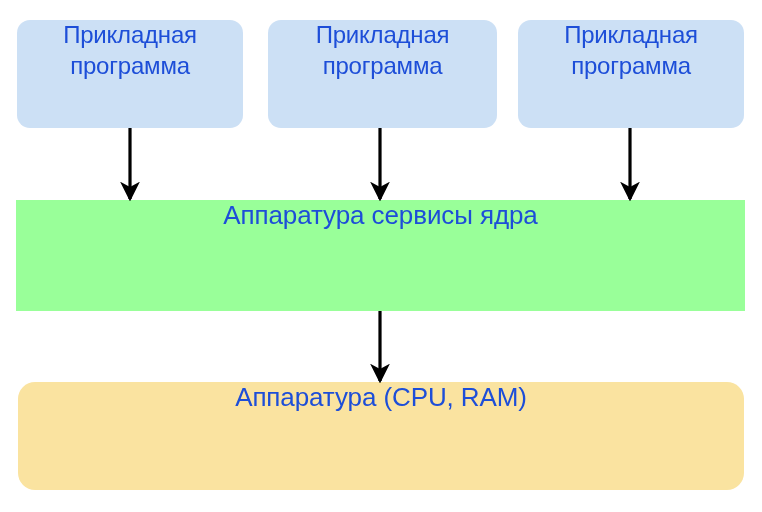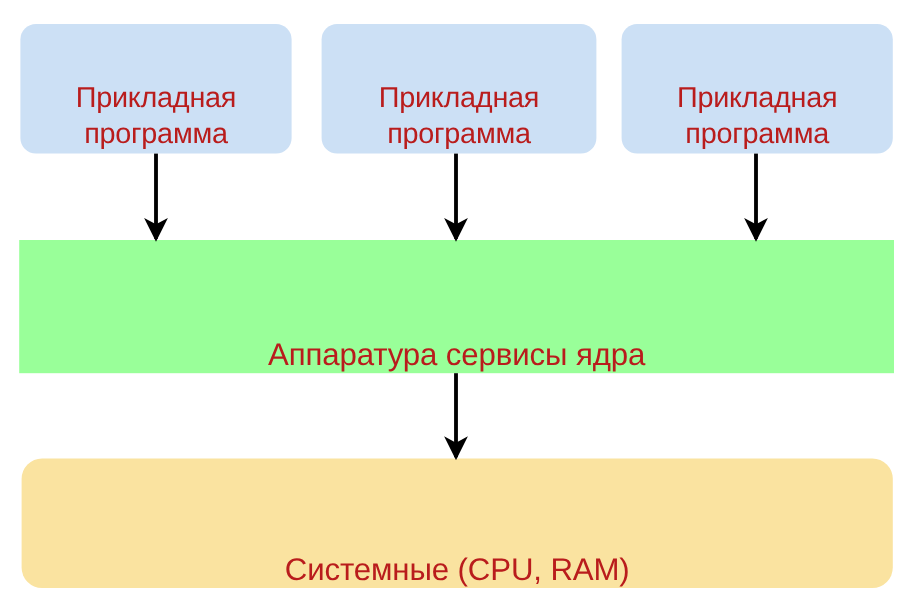--- a/index.html
+++ b/index.html
@@ -15,24 +15,24 @@
   }
   #diagram {
     position: relative;
     width: 762px;
     height: 512px;
     background: #ffffff;
   }
   .node {
     position: absolute;
     display: flex;
-    align-items: flex-end;
+    align-items: flex-start;
     justify-content: center;
     text-align: center;
-    color: #b91c1c;
+    color: #1d4ed8;
     box-sizing: border-box;
   }
   .app-box {
     background: #cce0f5;
     border-radius: 13px;
     font-size: 24px;
     line-height: 1.28;
     letter-spacing: -0.2px;
   }
   .app-box .label {
@@ -92,21 +92,21 @@
   <div class="node app-box" id="app-box-3">
     <span class="label">Прикладная
 программа</span>
   </div>
 
   <div class="node" id="kernel-box">
     <span class="label">Аппаратура сервисы ядра</span>
   </div>
 
   <div class="node" id="hardware-box">
-    <span class="label">Системные (CPU, RAM)</span>
+    <span class="label">Аппаратура (CPU, RAM)</span>
   </div>
 
   <svg class="arrow-layer" viewBox="0 0 762 512" width="762" height="512">
     <defs>
       <marker id="head" viewBox="0 0 12 12" refX="10.5" refY="6" markerWidth="6.2" markerHeight="6.2" orient="auto-start-reverse">
         <path d="M 0 0 L 12 6 L 0 12 L 3.2 6 Z" fill="#000000"></path>
       </marker>
     </defs>
 
     <line x1="130" y1="128" x2="130" y2="199" stroke="#000000" stroke-width="3.2" marker-end="url(#head)"></line>

